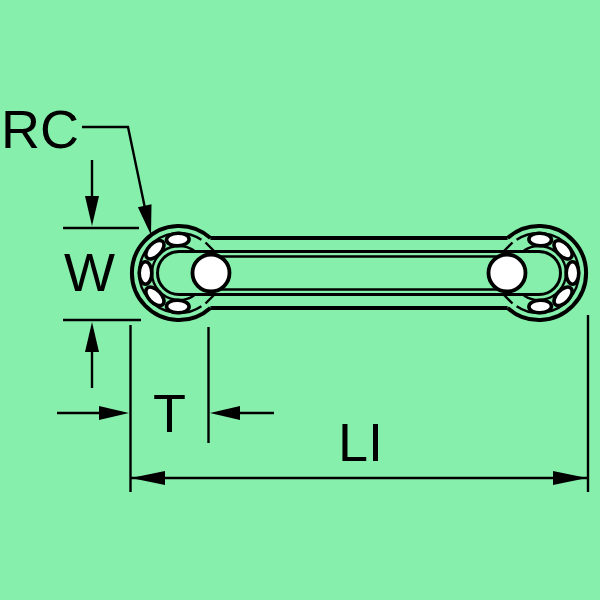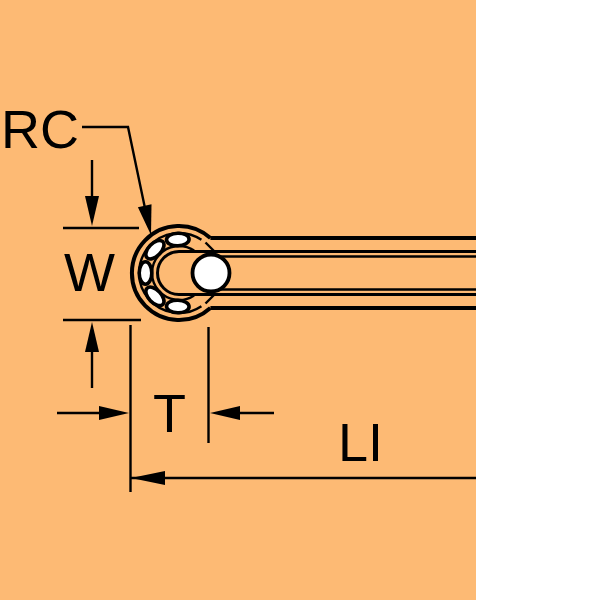--- a/index.html
+++ b/index.html
@@ -1,16 +1,16 @@
 <!DOCTYPE html>
 <html><head>
 <meta charset="utf-8">
 <style>
   html,body{margin:0;padding:0;background:#ffffff;}
-  .canvas{width:476px;height:600px;background:#fdba74;position:relative;overflow:hidden;}
+  .canvas{width:600px;height:600px;background:#86efac;position:relative;overflow:hidden;}
   svg{display:block;}
   .ln{stroke:#000000;fill:none;}
   .s4{stroke-width:4;}
   .s3{stroke-width:3;}
   .s26{stroke-width:2.6;}
   .s24{stroke-width:2.4;}
   .white{fill:#ffffff;stroke:#000000;}
   .arrow{fill:#000000;stroke:none;}
   .dimtext{font-family:"Liberation Sans","DejaVu Sans",sans-serif;font-size:54px;fill:#000000;}
 </style>

